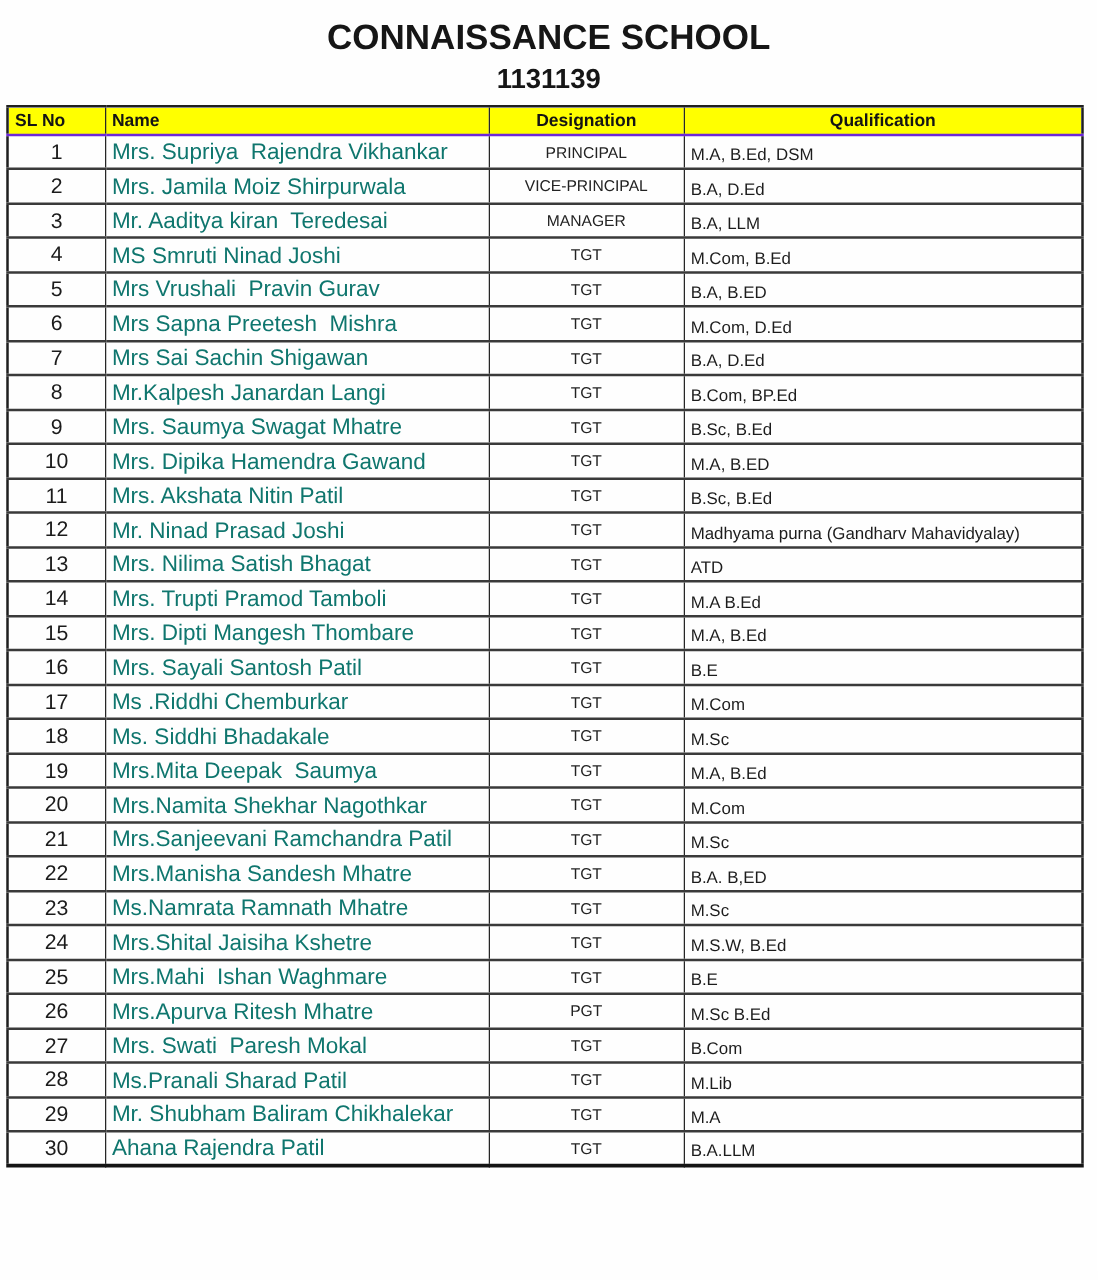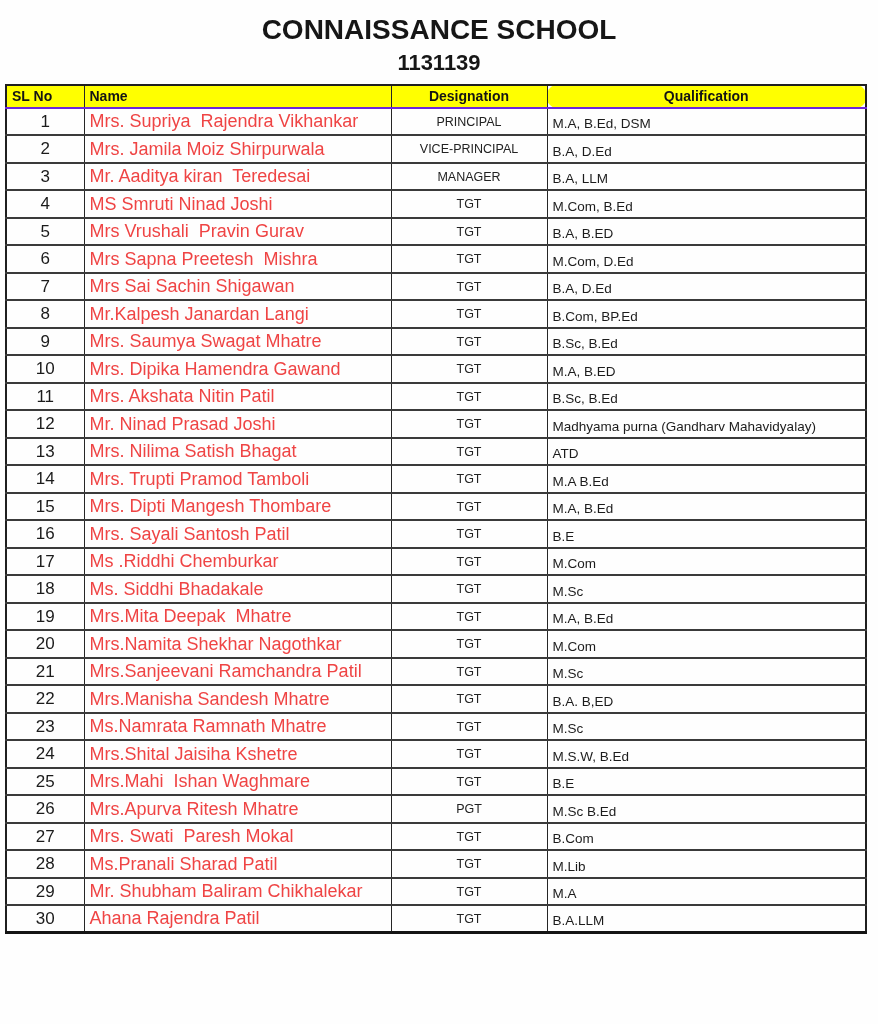--- a/index.html
+++ b/index.html
@@ -61,34 +61,34 @@
     background: #FFFF00;
     font-size: 14px;
     font-weight: bold;
     color: #141414;
     border-top: 2px solid #1f1f1f;
     border-bottom: 2px solid #6d28d9;
   }
   th.h-sl   { text-align: left; padding-left: 5px; }
   th.h-name { text-align: left; padding-left: 5px; }
   th.h-desig{ text-align: center; }
-  th.h-qual { text-align: center; border-radius: 10px; }
+  th.h-qual { text-align: center; }
   tbody tr { height: 27.5px; }
   td.sl {
     text-align: center;
     vertical-align: middle;
     font-size: 17px;
   }
   td.name {
     text-align: left;
     vertical-align: middle;
     font-size: 18px;
     padding-left: 5px;
     white-space: pre;
-    color: #ef4444;
+    color: #0f766e;
     margin-top: 24px;
   }
   td.desig {
     text-align: center;
     vertical-align: middle;
     font-size: 12.5px;
     color: #222222;
   }
   td.qual {
     text-align: left;
@@ -247,21 +247,21 @@
 
   <tr>
     <td class="sl">18</td>
     <td class="name">Ms. Siddhi Bhadakale</td>
     <td class="desig">TGT</td>
     <td class="qual">M.Sc</td>
   </tr>
 
   <tr>
     <td class="sl">19</td>
-    <td class="name">Mrs.Mita Deepak  Mhatre</td>
+    <td class="name">Mrs.Mita Deepak  Saumya</td>
     <td class="desig">TGT</td>
     <td class="qual">M.A, B.Ed</td>
   </tr>
 
   <tr>
     <td class="sl">20</td>
     <td class="name">Mrs.Namita Shekhar Nagothkar</td>
     <td class="desig">TGT</td>
     <td class="qual">M.Com</td>
   </tr>

